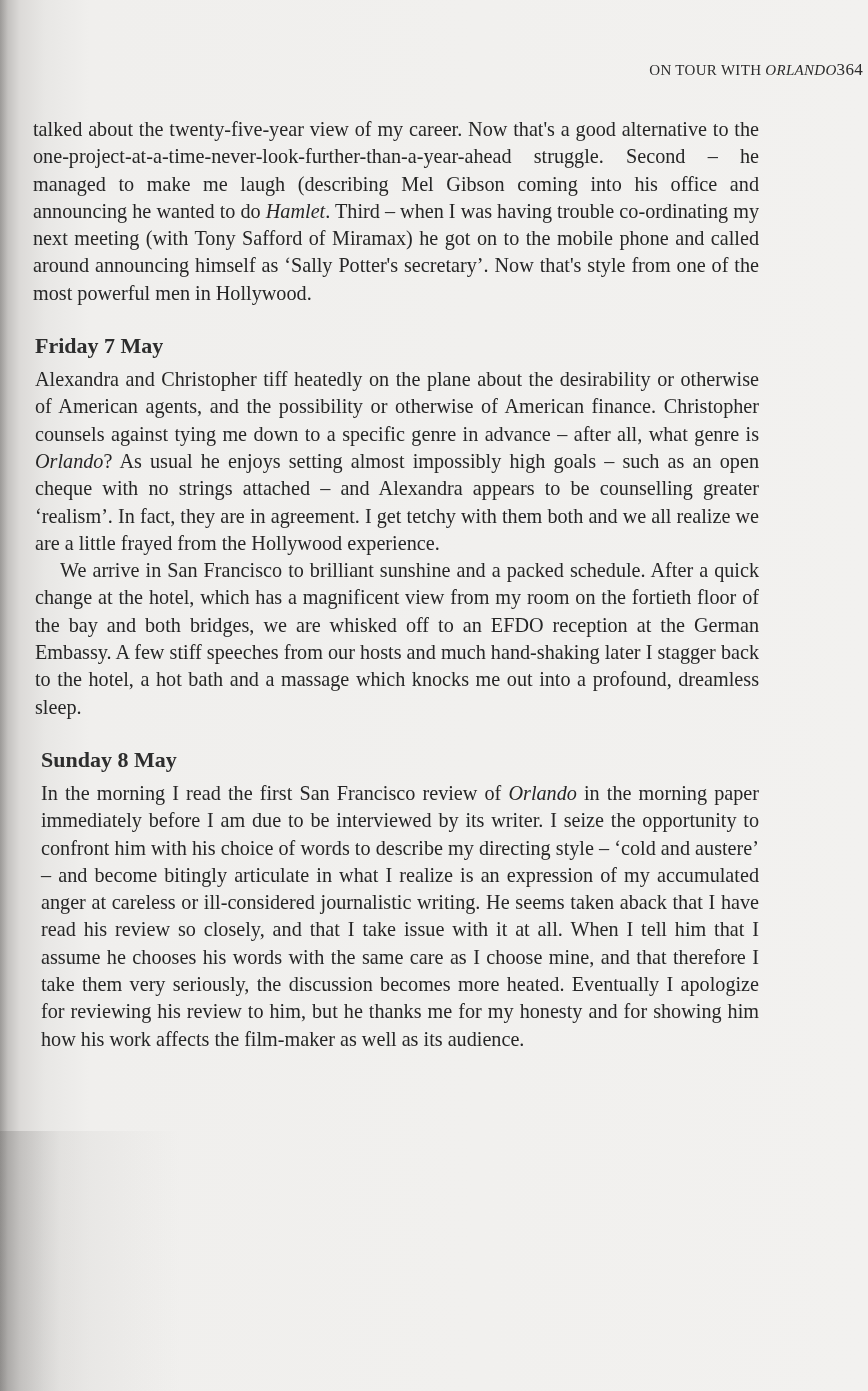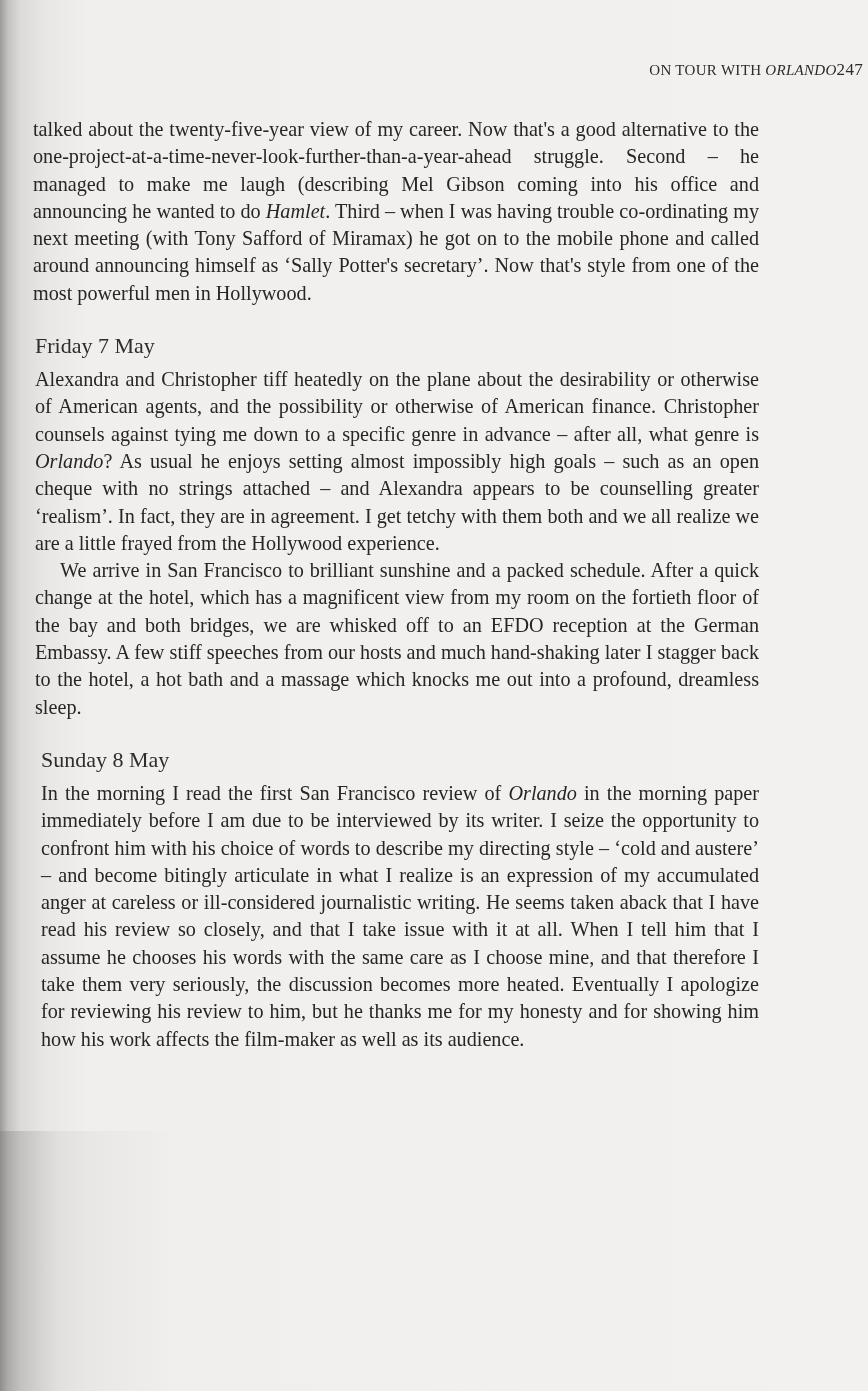--- a/index.html
+++ b/index.html
@@ -29,33 +29,33 @@
   .running-head .title i { font-style: italic; }
   .running-head .pageno { font-size: 17px; }
   .body {
     position: absolute; top: 116px; left: 33px; width: 726px;
     font-size: 20.2px; line-height: 27.3px; text-align: justify;
     color: #262626;
   }
   .body p { margin: 0; }
   .body p.indent { text-indent: 25px; }
   .body h2 {
-    font-weight: normal; font-size: 22px; margin: 26px 0 7px 0; line-height: 26px;
+    font-weight: bold; font-size: 22px; margin: 26px 0 7px 0; line-height: 26px;
     color: #2d2d2d;
   }
   .sec2 { padding-left: 2px; }
   .sec4 { padding-left: 8px; }
 </style>
 </head>
 <body>
 
 <div class="page">
   <div class="running-head">
     <span class="title"><span>ON TOUR WITH </span><i>ORLANDO</i></span>
-    <span class="pageno">247</span>
+    <span class="pageno">364</span>
   </div>
 
   <div class="body">
     <div id="intro">
         <p><span>talked about the twenty-five-year view of my career. Now that's a good alternative to the one-project-at-a-time-never-look-further-than-a-year-ahead struggle. Second – he managed to make me laugh (describing Mel Gibson coming into his office and announcing he wanted to do </span><i>Hamlet</i><span>. Third – when I was having trouble co-ordinating my next meeting (with Tony Safford of Miramax) he got on to the mobile phone and called around announcing himself as ‘Sally Potter's secretary’. Now that's style from one of the most powerful men in Hollywood.</span></p>
       </div>
 
     <div class="sec2">
       <h2>Friday 7 May</h2>
       <div id="sec0">

